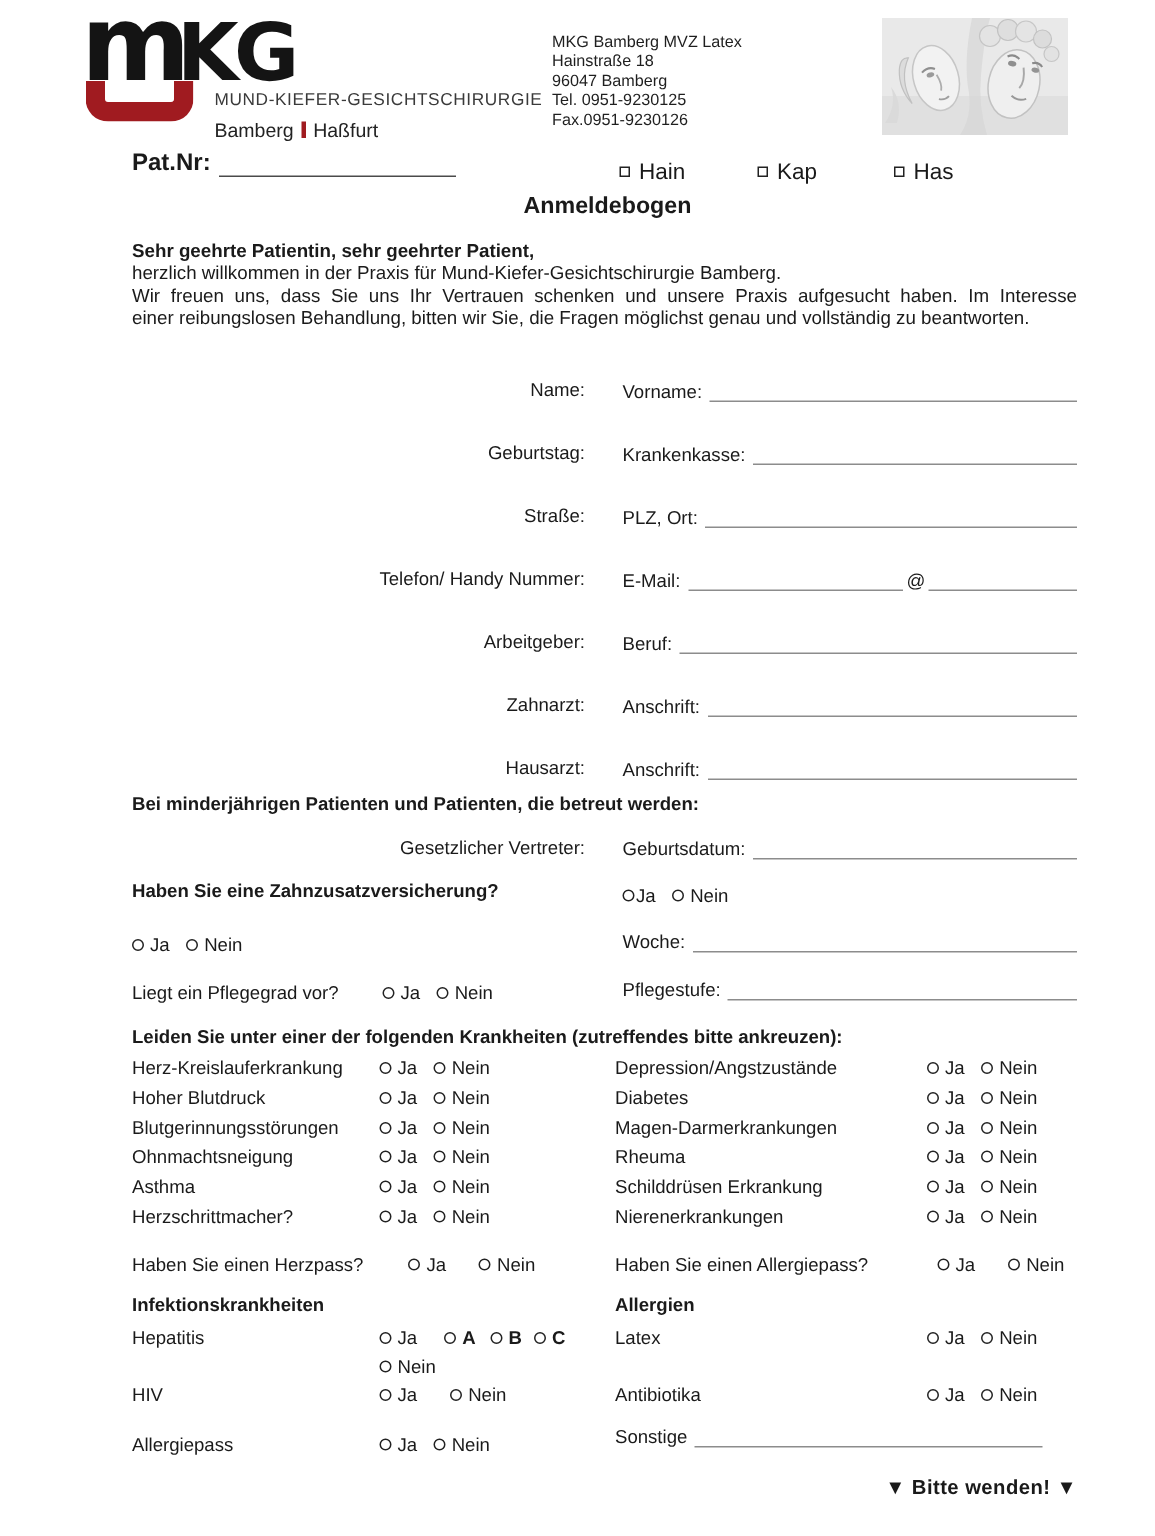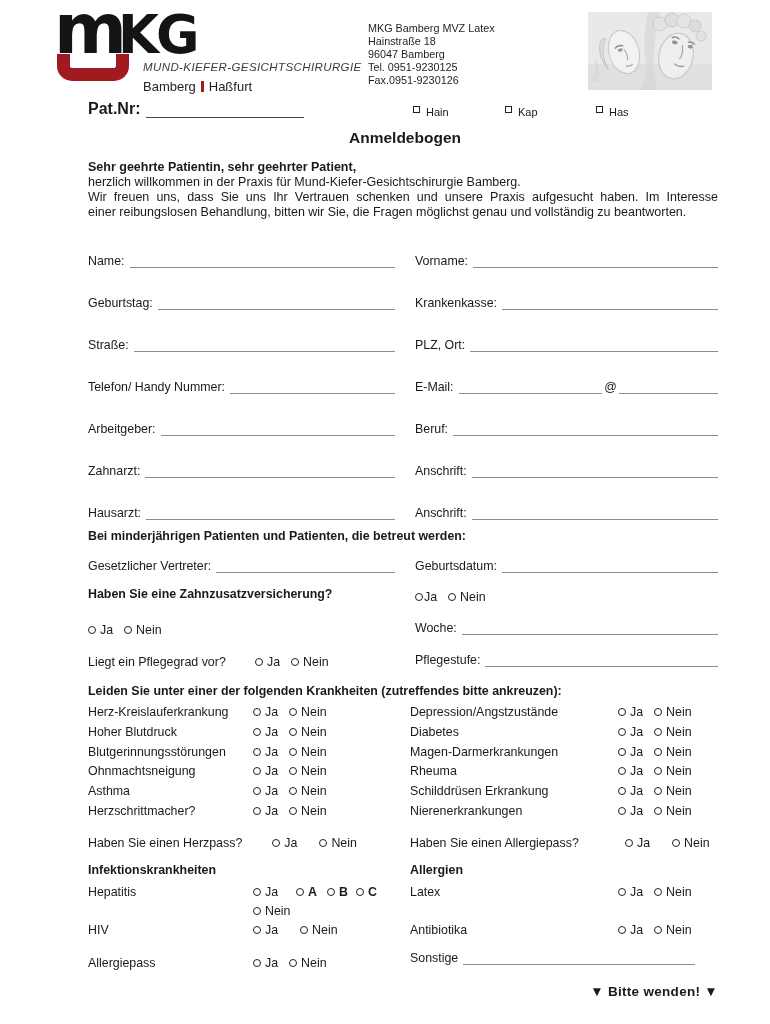--- a/index.html
+++ b/index.html
@@ -8,45 +8,45 @@
     position:relative; width:770px; height:1024px; background:#fff;
     font-family:"Liberation Sans", sans-serif; color:#1a1a1a; font-size:12.4px;
     overflow:hidden;
   }
   .abs{ position:absolute; }
   .b{ font-weight:bold; }
   
   .row{ position:absolute; display:flex; align-items:flex-end; height:18px; }
   .lbl{ white-space:nowrap; margin-right:5px; }
   .uline{ flex:1; border-bottom:1px solid #8c8c8c; height:14px; }
-  .cell-l{ width:307px; display:flex; align-items:flex-end; }
+  .cell-l{ width:307px; display:flex; align-items:flex-end;flex-direction:column; }
   .cell-gap{ width:20px; flex:none; }
   .cell-r{ flex:1; display:flex; align-items:center; }
   
   .opts{ display:flex; align-items:center; white-space:nowrap; }
   .radio{ width:8px; height:8px; border:1px solid #222; border-radius:50%;
           display:inline-block; flex:none; margin-right:4px; background:#fff; }
   .ja-t{ margin-right:11px; }
   .opts.wide .ja-t{ margin-right:22px; }
   .opts.tight .radio:first-child{ margin-right:1px; }
   .cbox{ width:7px; height:7px; border:1px solid #222; display:inline-block;
          margin-right:6px; flex:none; }
-  .cbx-row{ position:absolute; display:flex; align-items:flex-start; font-size:11px; }
+  .cbx-row{ position:absolute; display:flex; align-items:center; font-size:15px; }
   
   .drow{ position:absolute; left:88px; width:630px; display:flex; align-items:center; }
   .dl{ width:165px; flex:none; }
   .dlr{ width:157px; flex:none; display:flex; align-items:center; }
   .dr{ width:208px; flex:none; }
   .drr{ flex:1; display:flex; align-items:center; }
   
   .logo-u{ position:absolute; left:57px; top:54px; width:72px; height:27px;
            border-left:13px solid #A01B20; border-right:13px solid #A01B20;
            border-bottom:13px solid #A01B20; border-radius:0 0 15px 15px; }
   .logo-sub{ position:absolute; left:143px; top:61px; font-size:11.5px;
-             letter-spacing:0.4px; color:#3a3a3a; white-space:nowrap;font-style:italic; }
+             letter-spacing:0.4px; color:#3a3a3a; white-space:nowrap; }
   .logo-cities{ position:absolute; left:143px; top:79px; font-size:13px; color:#222; }
   .citybar{ display:inline-block; width:3px; height:11px; background:#A01B20;
             margin:0 5px; vertical-align:-1px; }
   .addr{ position:absolute; left:368px; top:22px; font-size:10.8px;
          line-height:13px; color:#1f1f1f; }
   .patnr-row{ position:absolute; left:88px; top:100px; display:flex; align-items:flex-end; }
   .patnr-lbl{ font-weight:bold; font-size:16px; }
   .patnr-line{ width:158px; border-bottom:1.5px solid #4a4a4a; height:18px; margin-left:6px; }
   .title{ position:absolute; left:40px; right:0; top:129px; text-align:center;
           font-weight:bold; font-size:15.5px; }

